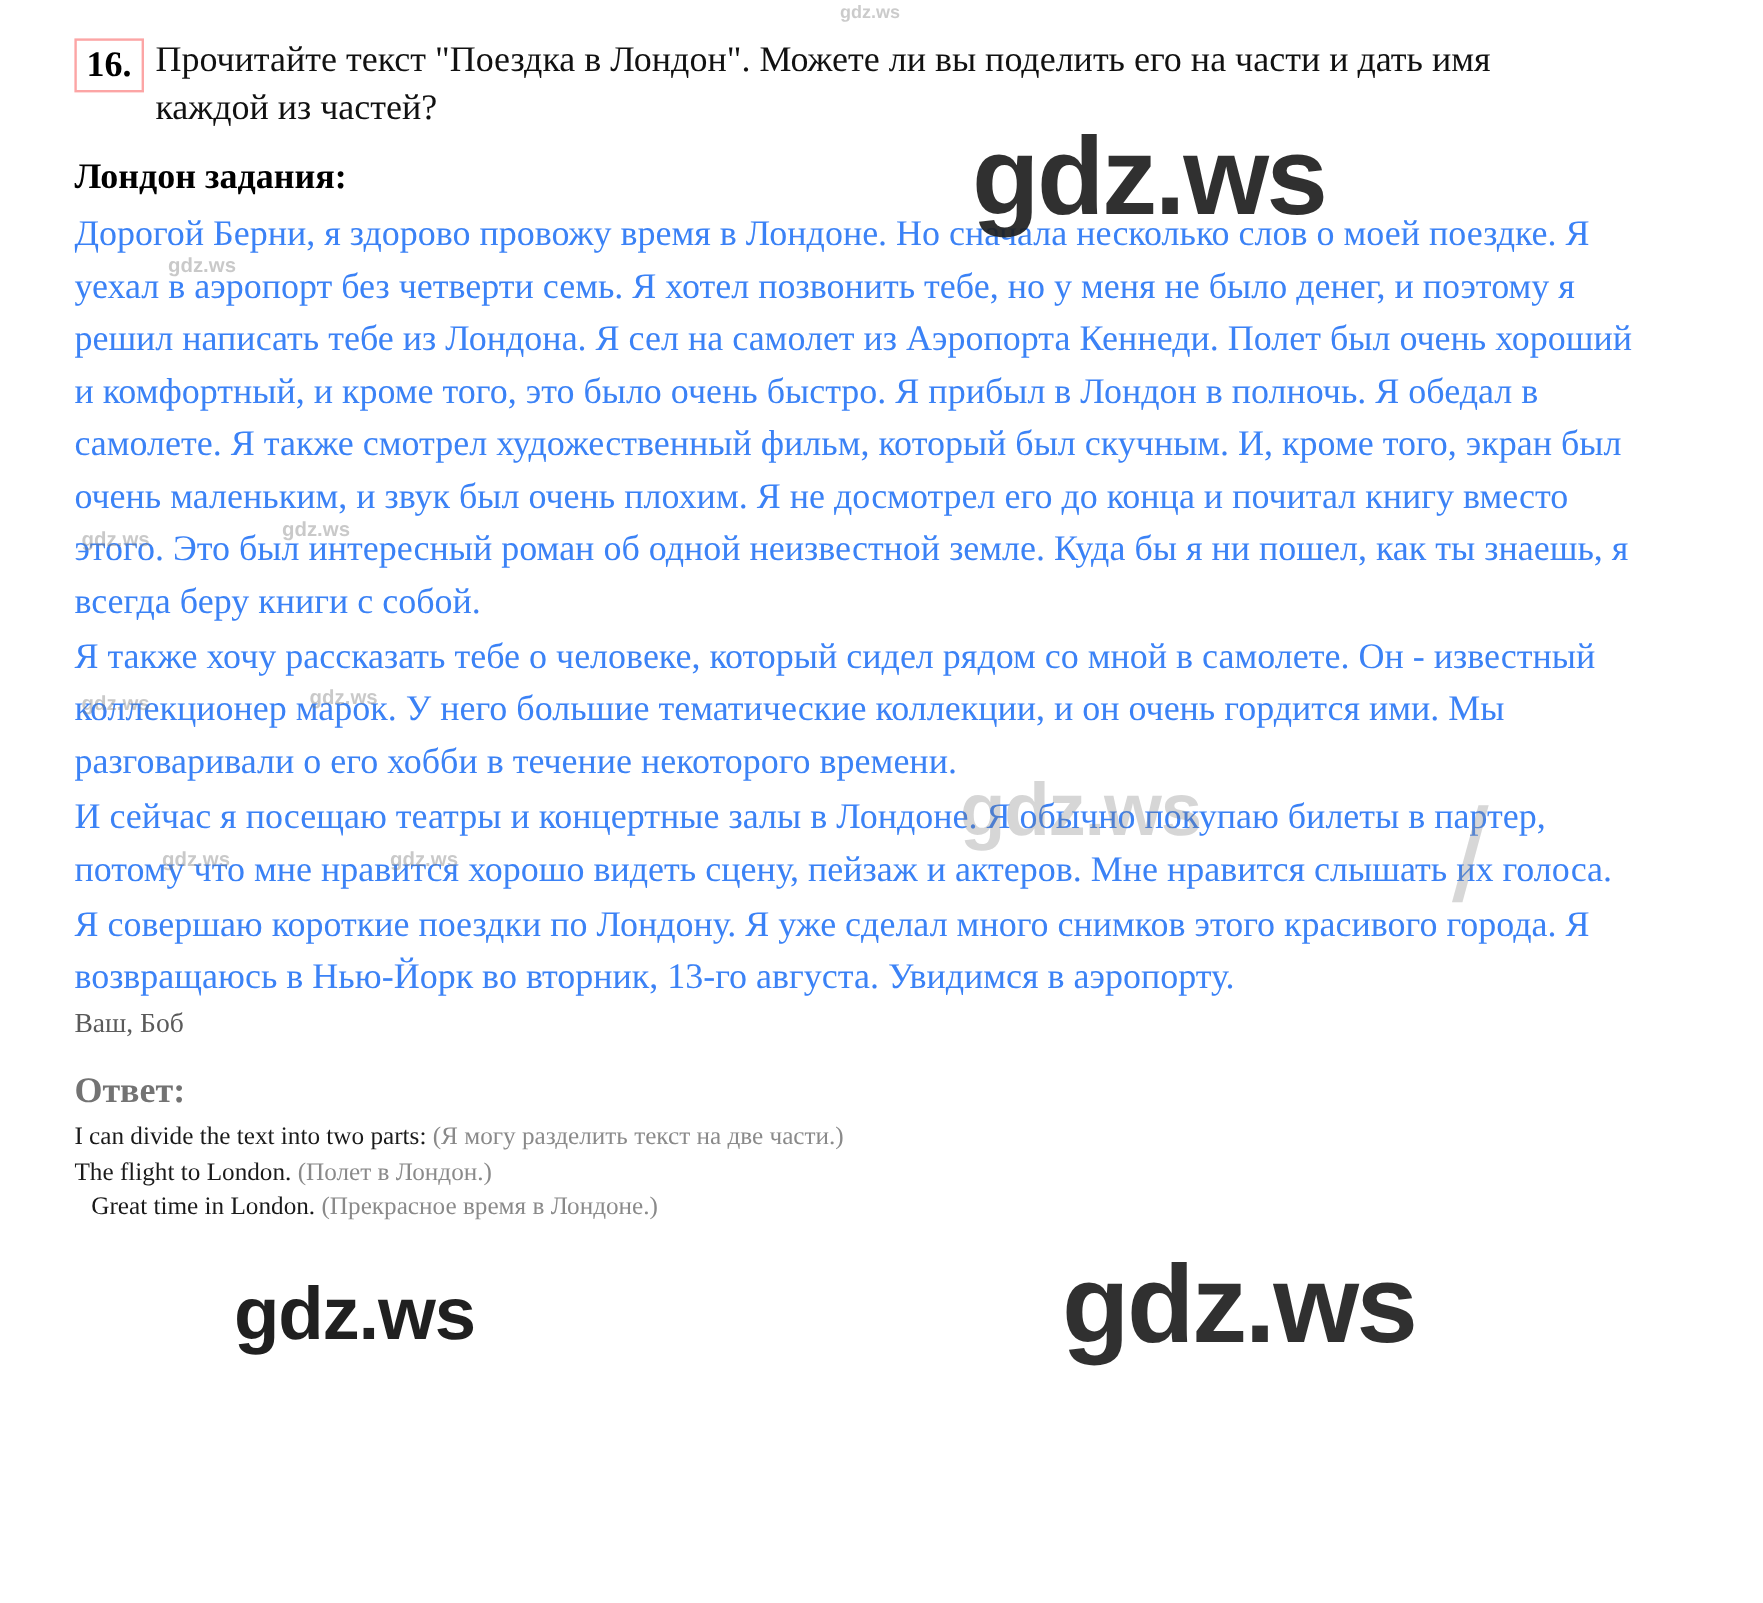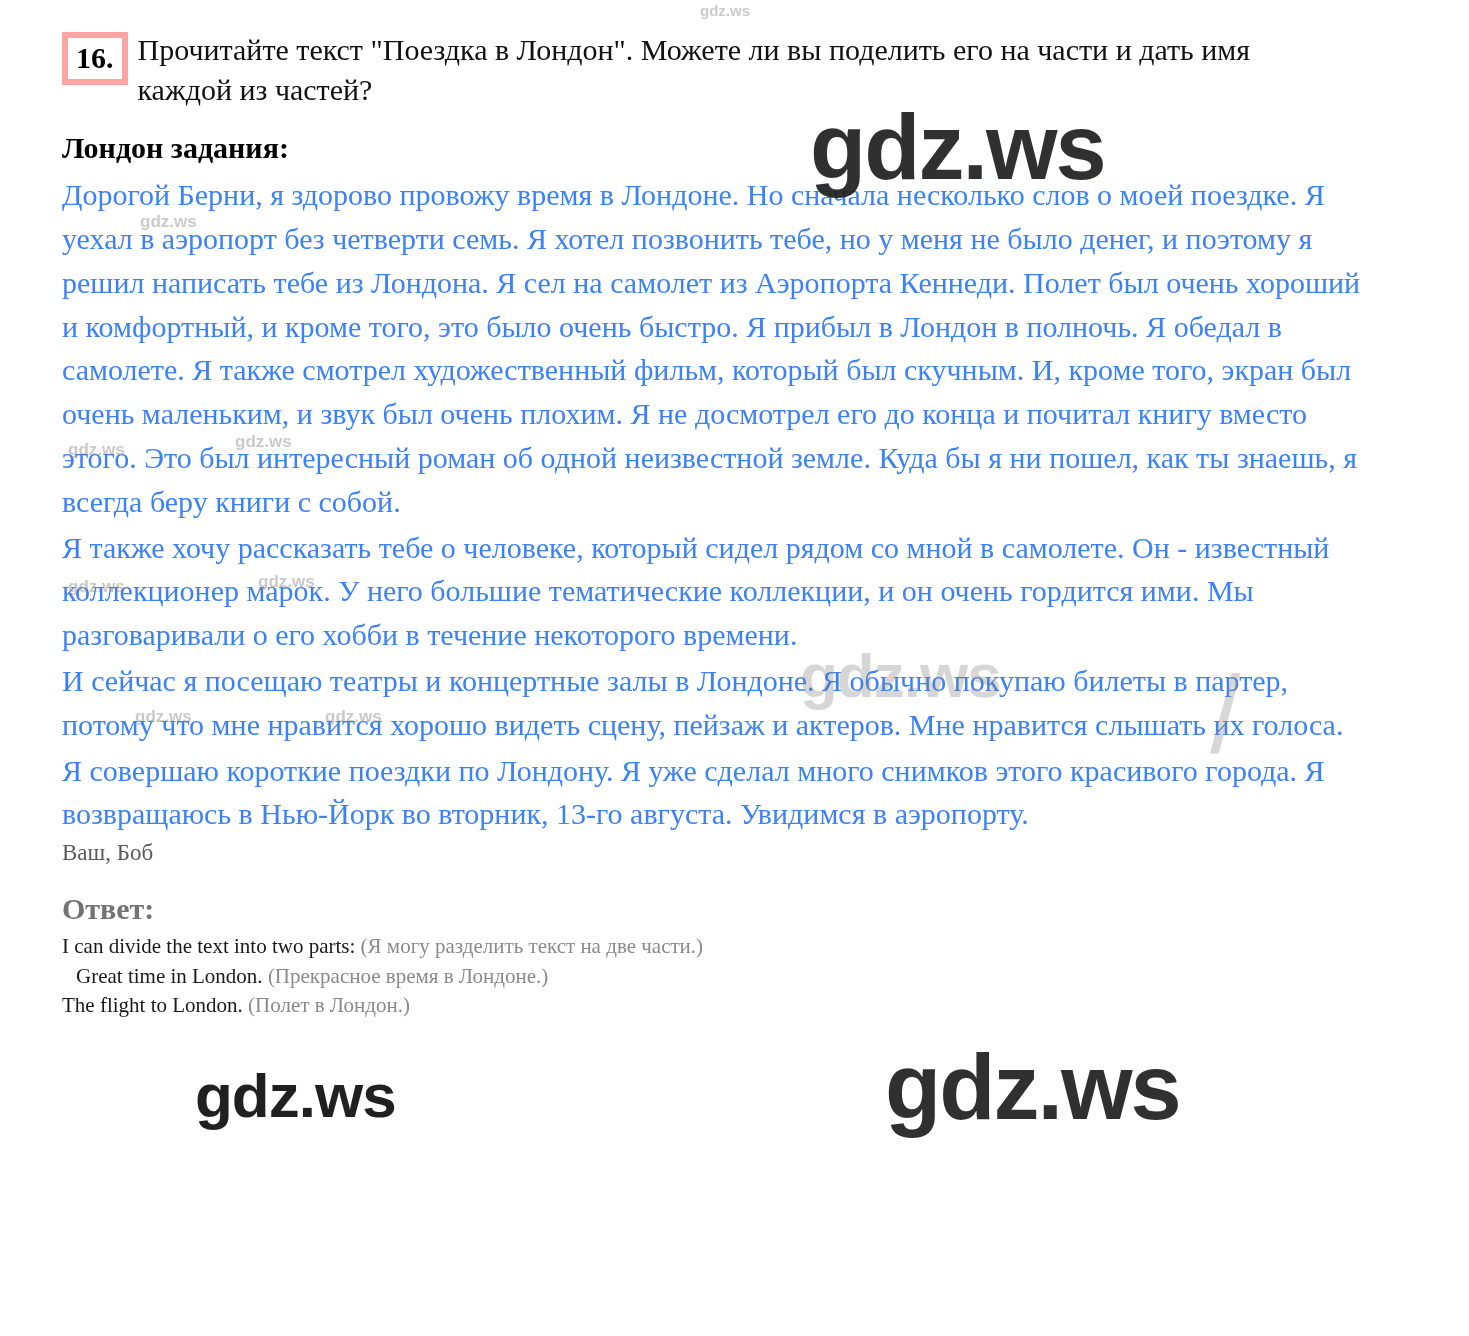--- a/index.html
+++ b/index.html
@@ -23,21 +23,21 @@
     border-radius: 23px;
   }
 
   
   .task-row {
     display: flex;
     align-items: flex-start;
     gap: 10px;
   }
   .task-number {
-    border: 6px solid #fca5a5;
+    border: 2px solid #fca5a5;
     font-weight: bold;
     font-size: 30px;
     line-height: 1;
     padding: 5px 8px 6px 8px;
     color: #000;
     flex: 0 0 auto;
     margin-top: 2px;
   }
   .task-text {
     font-size: 30px;
@@ -152,27 +152,27 @@
   </div>
 
   <div class="signature">Ваш, Боб</div>
 
   <div class="answer-title">Ответ:</div>
 
   <div class="answer-line">
     <span>I can divide the text into two parts:</span>
     <span class="ru">(Я могу разделить текст на две части.)</span>
   </div>
+  <div class="answer-line">
+    <span>The flight to London.</span>
+    <span class="ru">(Полет в Лондон.)</span>
+  </div>
   <div class="answer-line indent">
     <span>Great time in London.</span>
     <span class="ru">(Прекрасное время в Лондоне.)</span>
-  </div>
-  <div class="answer-line">
-    <span>The flight to London.</span>
-    <span class="ru">(Полет в Лондон.)</span>
   </div>
 
   <div class="wm big" style="left:810px; top:95px;">gdz.ws</div>
   <div class="wm small" style="left:140px; top:212px;">gdz.ws</div>
   <div class="wm small" style="left:68px; top:440px;">gdz.ws</div>
   <div class="wm small" style="left:235px; top:432px;">gdz.ws</div>
   <div class="wm small" style="left:68px; top:577px;">gdz.ws</div>
   <div class="wm small" style="left:258px; top:572px;">gdz.ws</div>
   <div class="wm small" style="left:135px; top:707px;">gdz.ws</div>
   <div class="wm small" style="left:325px; top:707px;">gdz.ws</div>

